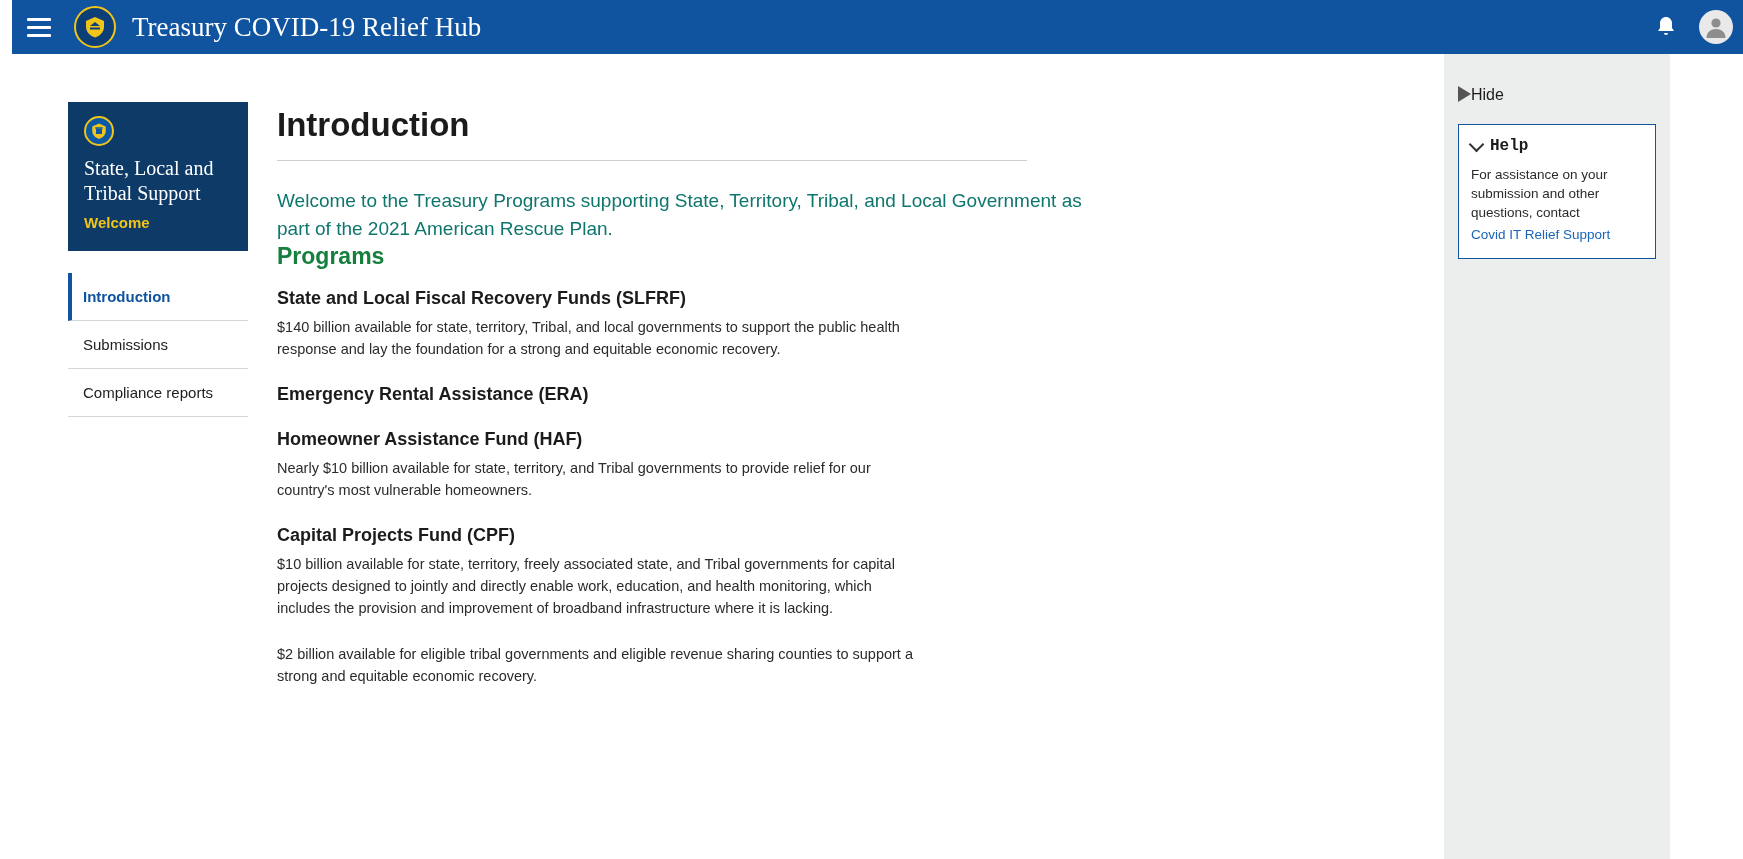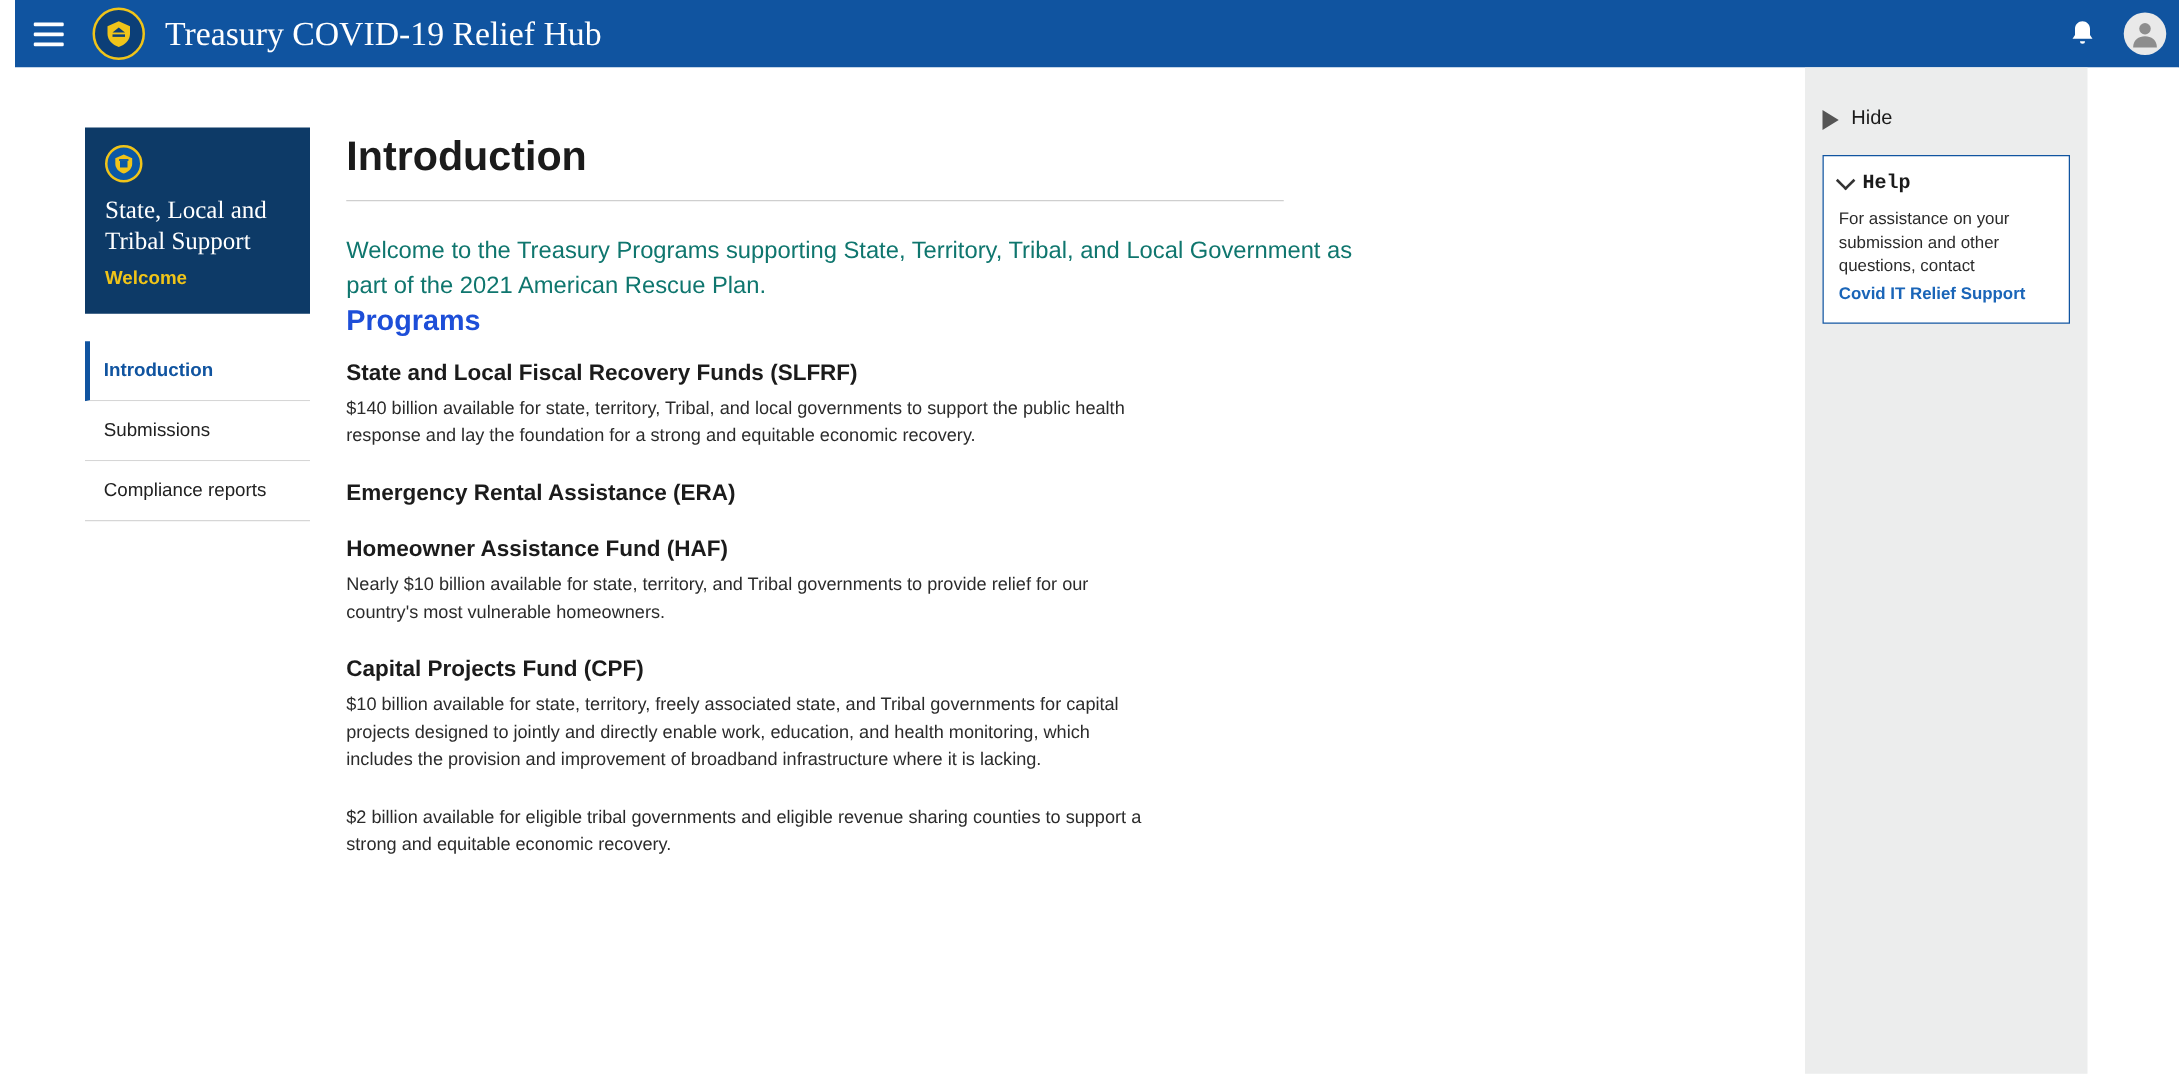--- a/index.html
+++ b/index.html
@@ -120,41 +120,41 @@
     margin: 0 0 16px 0;
   }
   #title-rule {
     width: 750px; height: 1px; background: #cfcfcf; margin-bottom: 26px;
   }
   #intro-text {
     font-size: 19px; line-height: 28px; color: #0f766e;
     width: 820px;
   }
   #programs-heading {
-    font-size: 23px; font-weight: bold; color: #1d4ed8;
+    font-size: 23px; font-weight: bold; color: #15803d;
     margin: 0 0 18px 0;
   }
   .program { margin-bottom: 24px; }
   .program h3 {
     font-size: 18px; font-weight: bold; color: #1b1b1b;
     margin: 0 0 7px 0;
   }
   .program p {
     font-size: 14.5px; line-height: 22px; color: #2b2b2b;
     margin: 0; width: 640px;
   }
 
   
   #rail {
     position: absolute; left: 1444px; top: 0;
     width: 226px; height: 805px;
     background: #eceded;
   }
   #hide-row {
-    display: flex; align-items: flex-end; gap: 10px;
+    display: flex; align-items: flex-start; gap: 0;
     padding: 32px 0 0 14px;
     cursor: pointer;
   }
   #hide-row .tri {
     width: 0; height: 0;
     border-left: 13px solid #555;
     border-top: 8px solid transparent;
     border-bottom: 8px solid transparent;
   }
   #hide-row .lbl { font-size: 16px; color: #1b1b1b; }
@@ -175,21 +175,21 @@
     margin-top: -4px;
   }
   #help-head .ttl { font-size: 16px; font-weight: bold; color: #1b1b1b; font-family: Liberation Mono, monospace; }
   #help-body {
     font-size: 13.5px; line-height: 19px; color: #2b2b2b;
     width: 150px;
   }
   #help-link {
     display: block; margin-top: 5px;
     font-size: 13.5px; color: #1a65b8;
-    text-decoration: none; cursor: pointer; font-weight: bold;
+    text-decoration: none; cursor: pointer;
   }
 </style>
 </head>
 <body>
 
 <div id="topbar">
   <div id="hamburger">
     <span></span>
     <span></span>
     <span></span>

